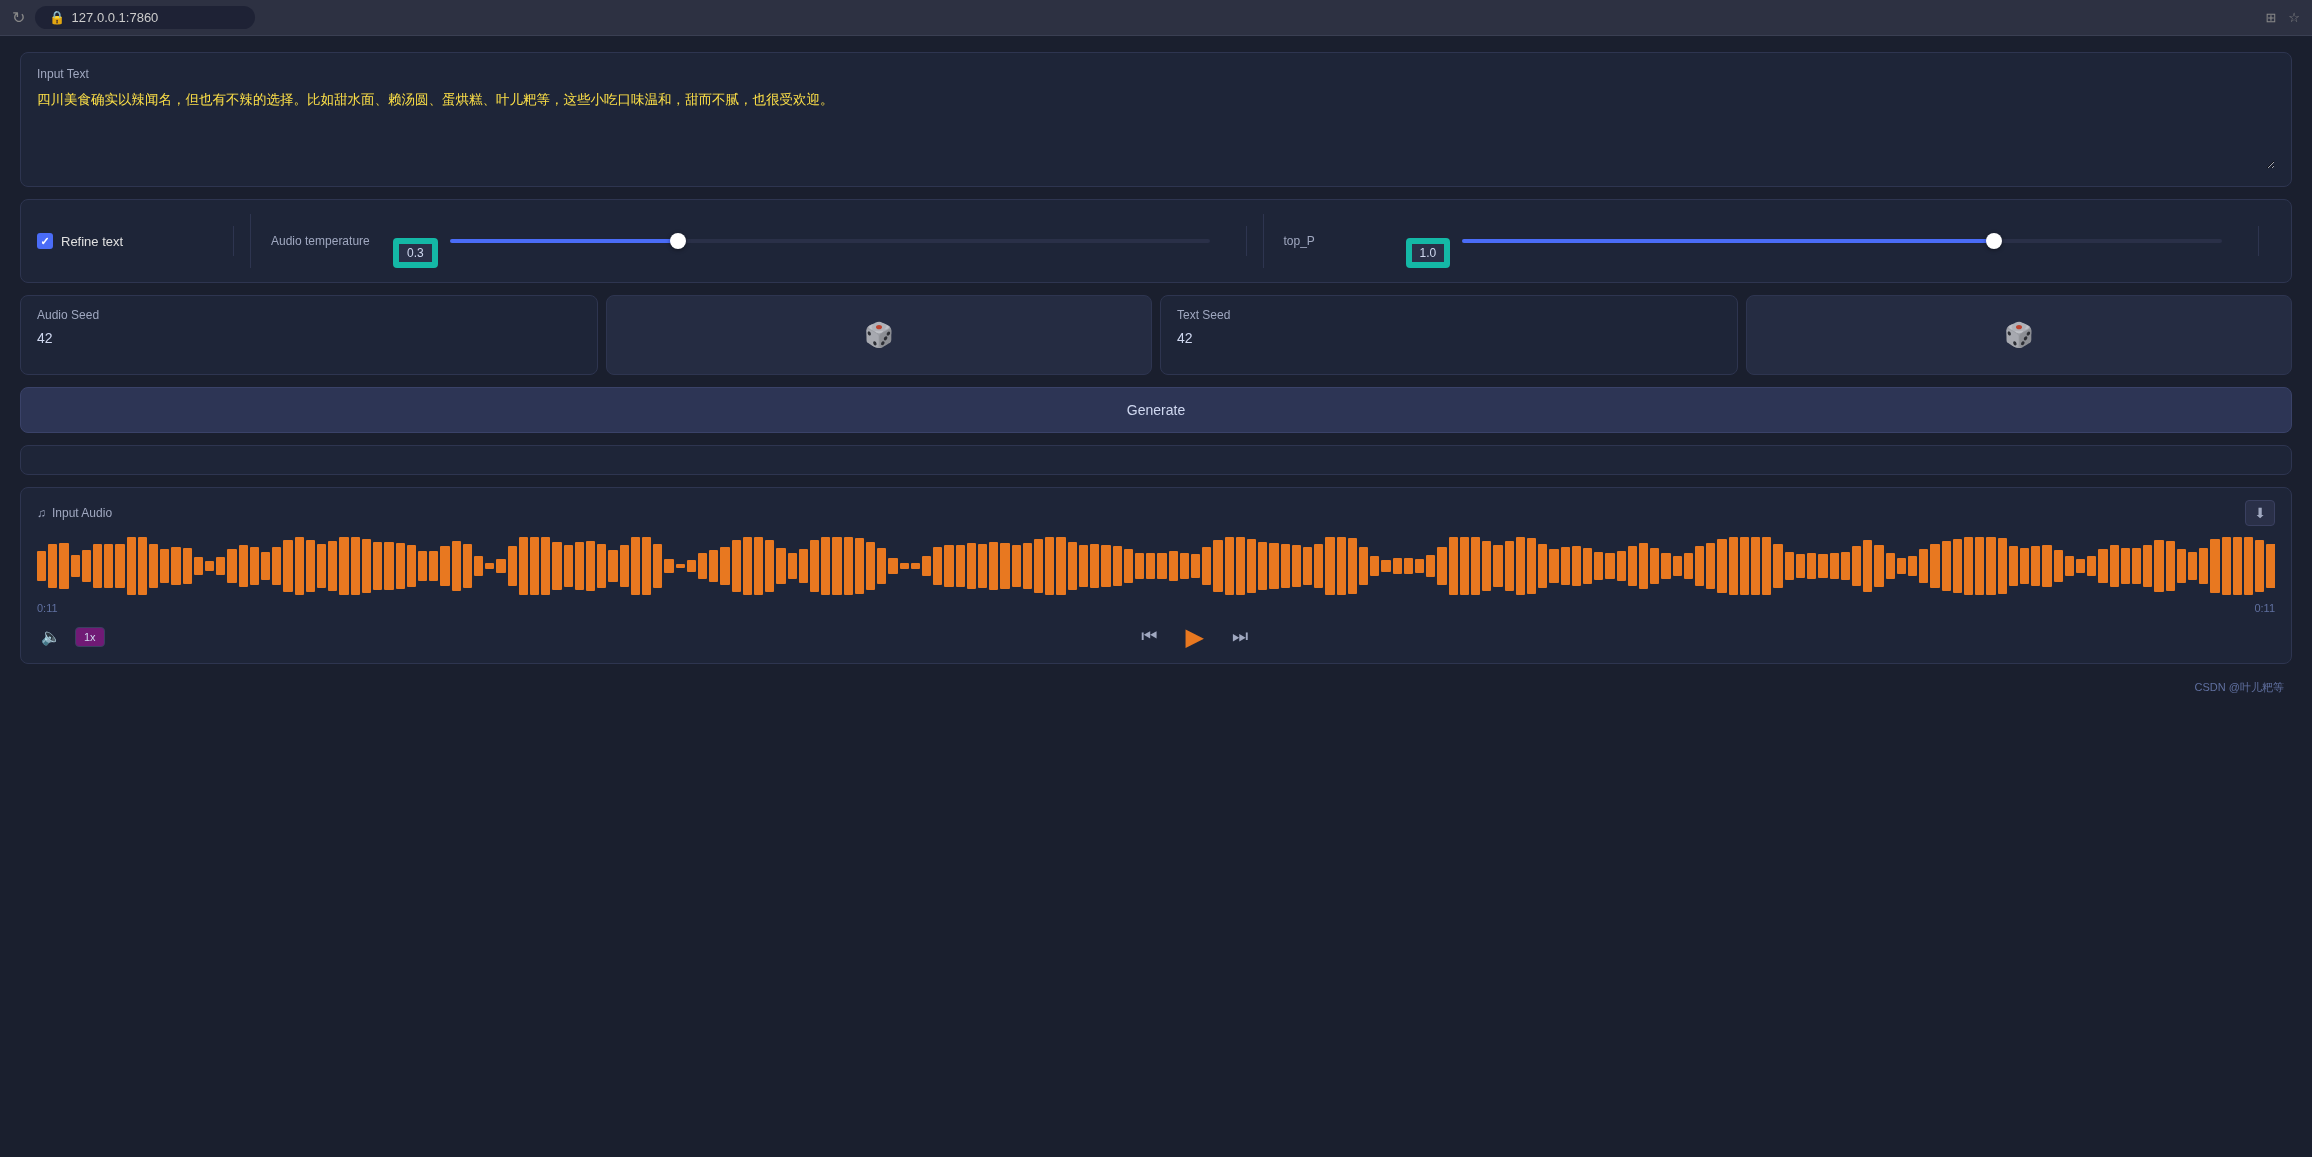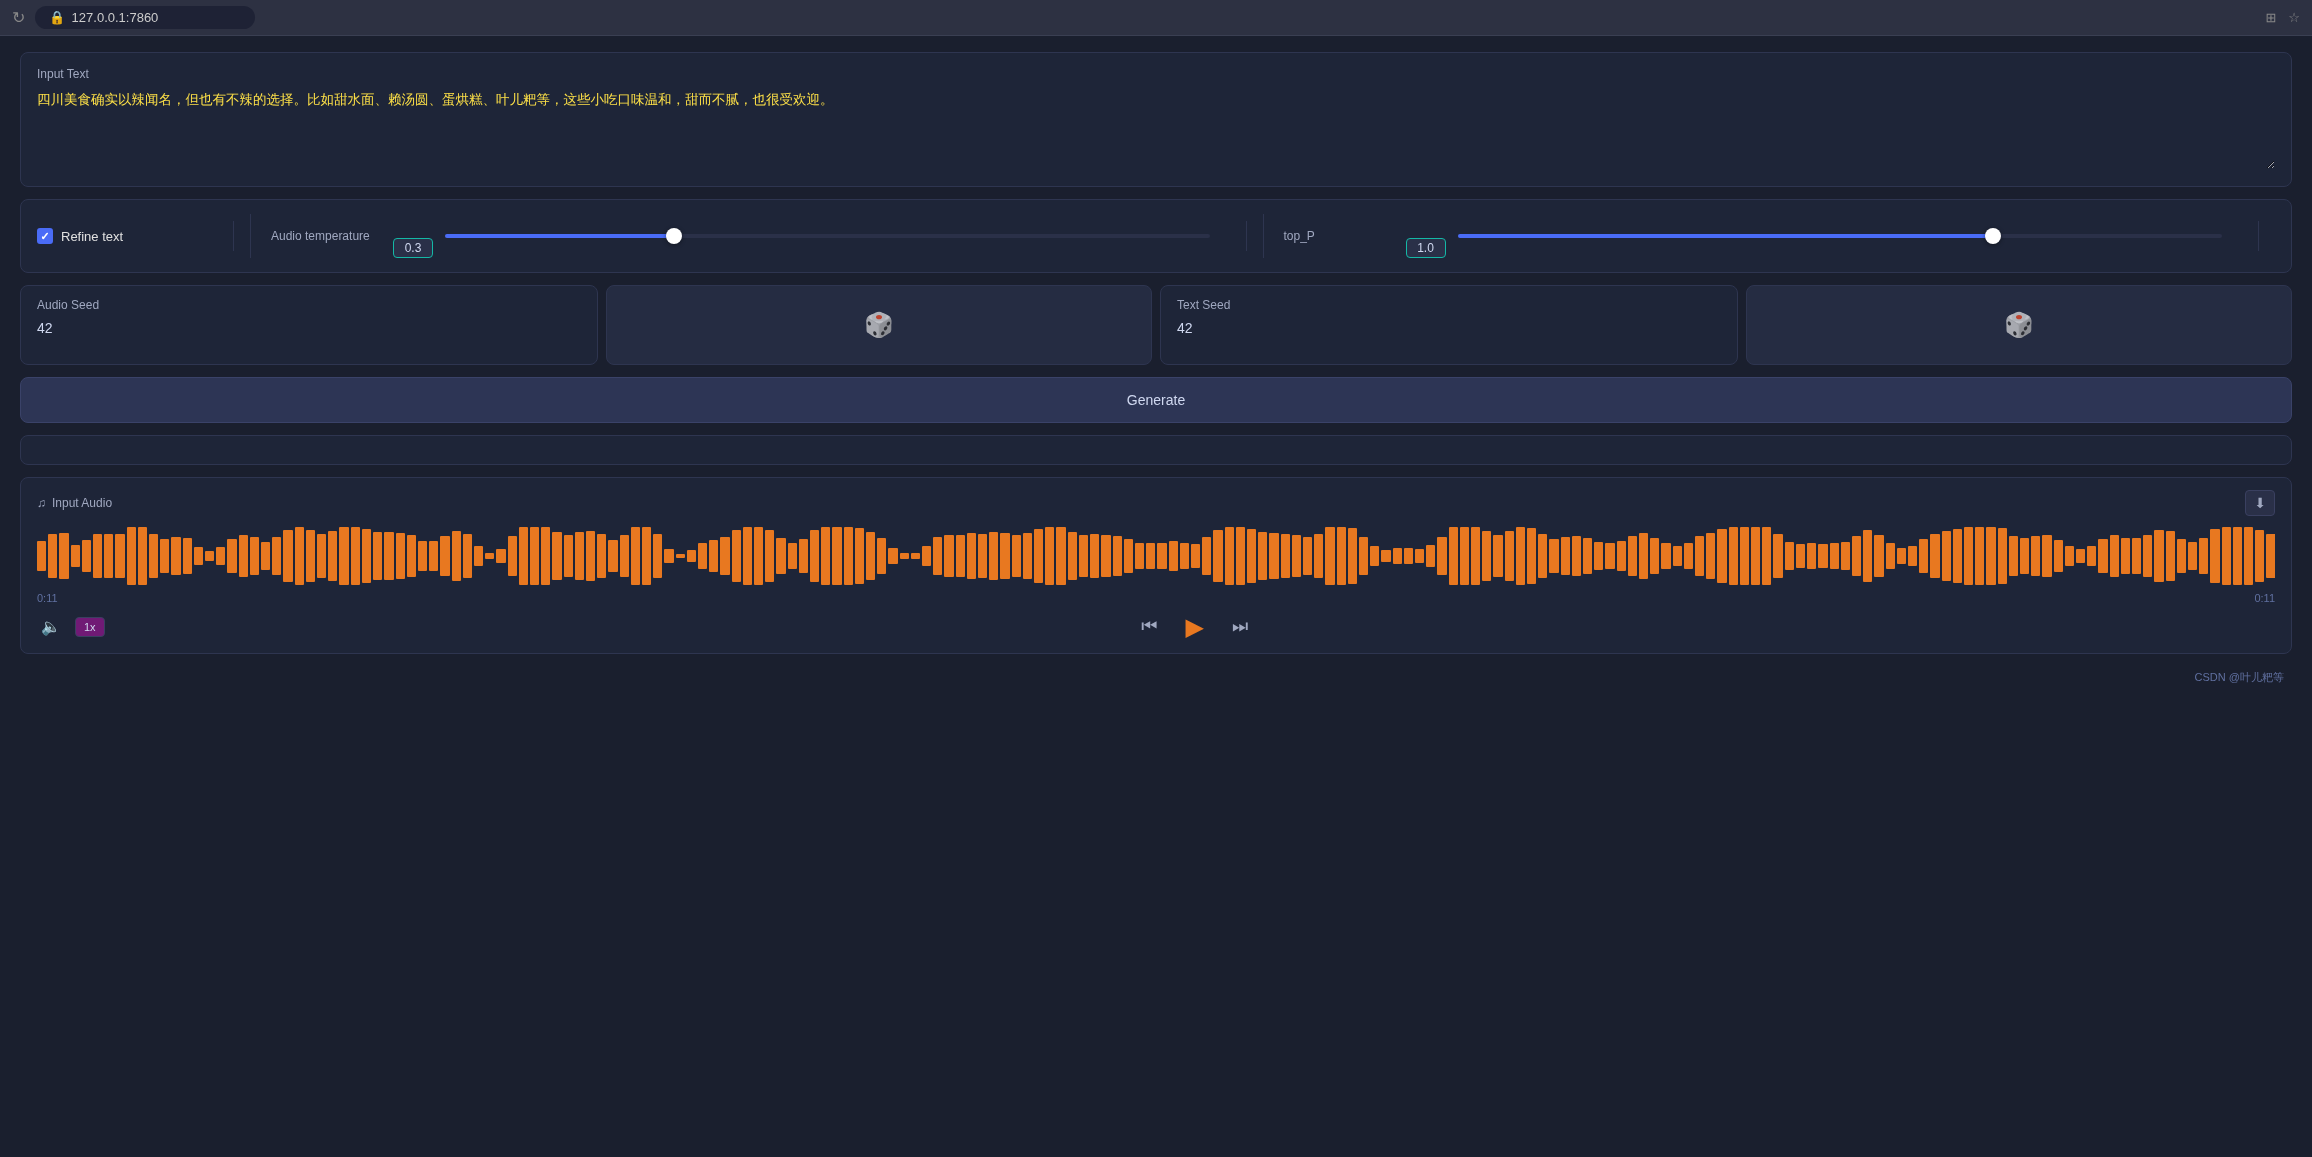--- a/index.html
+++ b/index.html
@@ -128,21 +128,21 @@
 
     .slider-label {
       font-size: 12px;
       color: #a0a8c0;
       white-space: nowrap;
       min-width: 110px;
     }
 
     .slider-value {
       background: #2a3048;
-      border: 1px solid #14b8a6;
+      border: 6px solid #14b8a6;
       border-radius: 4px;
       padding: 2px 8px;
       font-size: 12px;
       color: #d0d8f0;
       min-width: 40px;
       text-align: center;
       margin-top: 24px;
     }
 
     .slider-wrapper {

